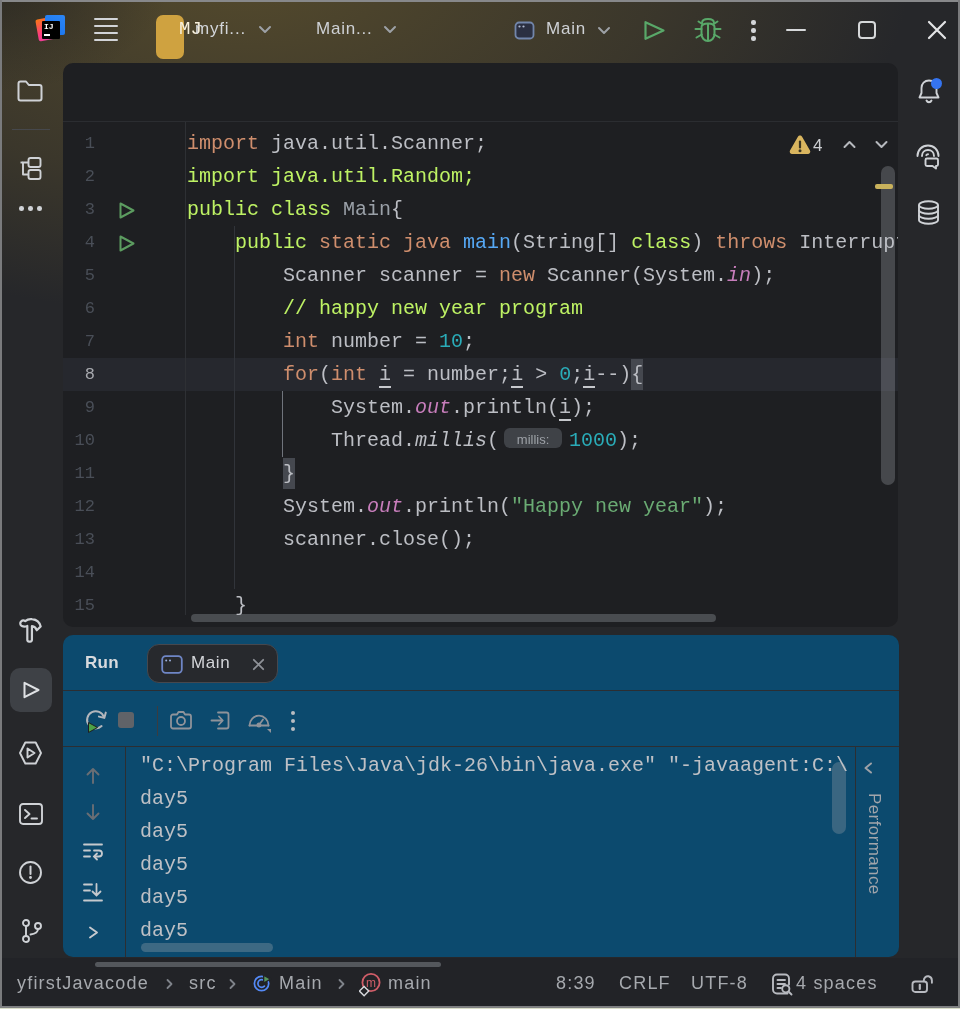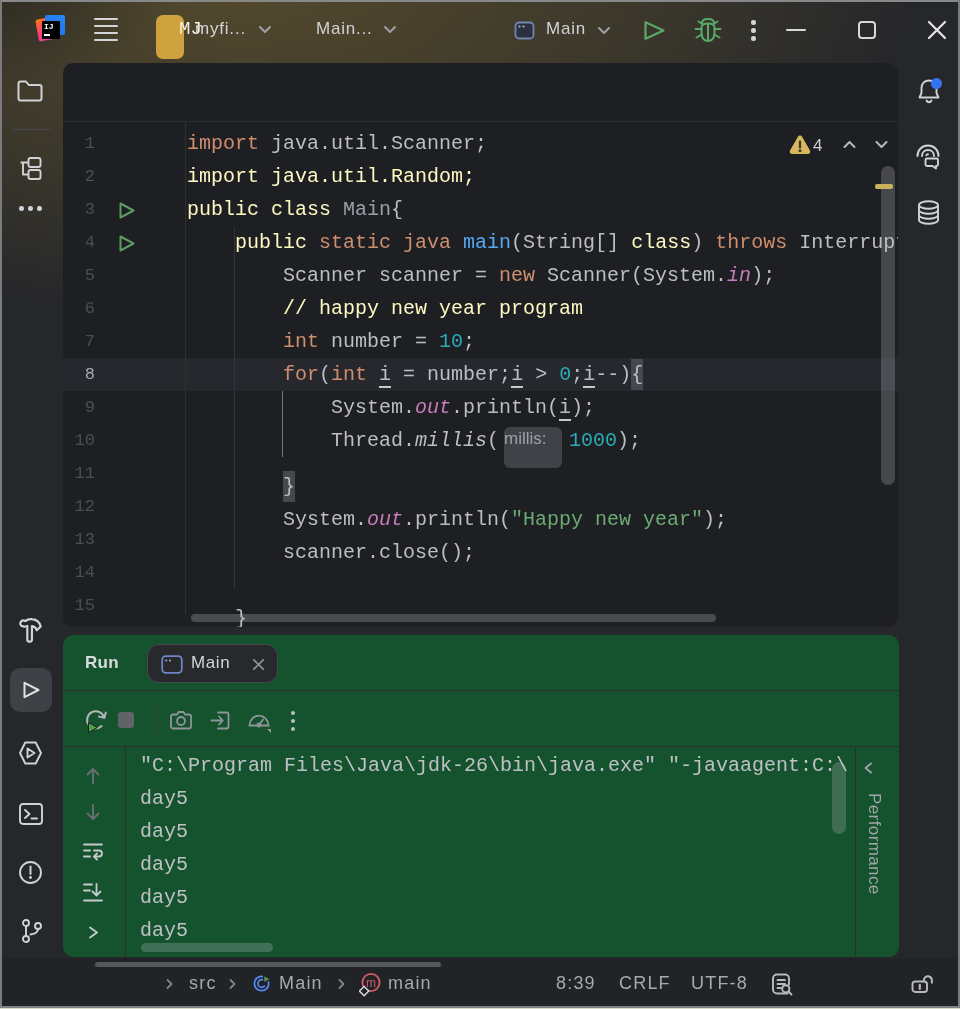--- a/index.html
+++ b/index.html
@@ -17,38 +17,38 @@
   svg { display:block; }
 
   
   #titlebar { position:absolute; left:0; top:0; width:960px; height:58px;margin-left:15px; }
   .tbtxt { position:absolute; top:0; height:58px; line-height:58px; font-size:17px; letter-spacing:0.8px; color:#ced1d5; }
 
   
   #editor-island { position:absolute; left:63px; top:63px; width:835px; height:564px;
      background:#1e1f22; border-radius:10px; overflow:hidden; }
   #run-island { position:absolute; left:63px; top:635px; width:836px; height:322px;
-     background:#14532d; border-radius:10px; overflow:hidden; }
+     background:#0c4a6e; border-radius:10px; overflow:hidden; }
 
   
   #code { position:absolute; left:124px; top:64px; font-family:"Liberation Mono", monospace;
      font-size:20px; line-height:33px; color:#bcbec4; white-space:pre; }
   #gutter { position:absolute; left:0px; top:64px; width:32px; text-align:right; white-space:pre;
      font-family:"Liberation Mono", monospace; font-size:17px; line-height:33px; color:#494e57; }
   .kw { color:#cf8e6d;text-align:right; }
-  .gray { color:#fef9c3; }
+  .gray { color:#bef264; }
   .num { color:#2aacb8; }
   .str { color:#6aab73; }
   .fld { color:#c77dbb; font-style:italic; }
   .mtd { color:#56a8f5; }
   .it { font-style:italic; }
   .ul { border-bottom:2px solid #c6c8cc; }
   .brace { background:#45484f; box-shadow:0 4px 0 #45484f, 0 -4px 0 #45484f; }
-  .chip { display:inline-block; width:58px; margin:0 7px 0 5px; height:41px; line-height:24px;
-     border-radius:6px; background:#3f4247; color:#9da1a7; font-size:17px; text-align:left;
+  .chip { display:inline-block; width:58px; margin:0 7px 0 5px; height:20px; line-height:24px;
+     border-radius:6px; background:#3f4247; color:#9da1a7; font-size:13px; text-align:center;
      font-family:"Liberation Sans", sans-serif; vertical-align:baseline; position:relative; top:-2px; }
 
   
   #console { position:absolute; left:77px; top:114px; font-family:"Liberation Mono", monospace;
      font-size:20px; line-height:33px; color:#bec0c5; white-space:pre; }
 
   
   #statusbar { position:absolute; left:0; top:958px; width:960px; height:51px; background:#222327; }
   .sbtxt { position:absolute; top:0; height:51px; line-height:51px; font-size:18px; letter-spacing:1.2px; color:#a6a9ae; }
 </style>
@@ -369,20 +369,21 @@
 day5
 day5
 day5</div>
   <div class="abs" style="left:801px;top:158px;width:22px;height:160px;">
     <div style="writing-mode:vertical-rl;font-size:17px;letter-spacing:0.4px;color:#a2a5ab;">Performance</div>
   </div>
 </div>
 
 <div id="statusbar">
   <div class="abs" style="left:95px;top:4px;width:346px;height:5px;border-radius:3px;background:#54575c;"></div>
+  <div class="sbtxt" style="left:17px;">yfirstJavacode</div>
   <svg class="abs" style="left:165px;top:20px;" width="9" height="12" viewBox="0 0 9 12">
       <polyline points="2.5,2 6.5,6 2.5,10" fill="none" stroke="#7f838a" stroke-width="1.8" stroke-linecap="round" stroke-linejoin="round"></polyline>
     </svg>
   <div class="sbtxt" style="left:189px;">src</div>
   <svg class="abs" style="left:228px;top:20px;" width="9" height="12" viewBox="0 0 9 12">
       <polyline points="2.5,2 6.5,6 2.5,10" fill="none" stroke="#7f838a" stroke-width="1.8" stroke-linecap="round" stroke-linejoin="round"></polyline>
     </svg>
   <svg class="abs" style="left:252px;top:15px;" width="21" height="21" viewBox="0 0 22 22">
     <circle cx="10" cy="11" r="7.5" fill="none" stroke="#548af7" stroke-width="1.8"></circle>
     <path d="M13 8.2 C12.3 7.5 11.3 7 10.2 7 C8 7 6.2 8.8 6.2 11 C6.2 13.2 8 15 10.2 15 C11.3 15 12.3 14.5 13 13.8" fill="none" stroke="#548af7" stroke-width="1.8" stroke-linecap="round"></path>
@@ -404,20 +405,21 @@
   <svg class="abs" style="left:771px;top:14px;" width="23" height="25" viewBox="0 0 23 25">
     <g fill="none" stroke="#b8bac0" stroke-width="1.9" stroke-linecap="round">
       <path d="M16.5 21.5 L6 21.5 C3.8 21.5 2 19.7 2 17.5 L2 6.5 C2 4.3 3.8 2.5 6 2.5 L14 2.5 C16.2 2.5 18 4.3 18 6.5 L18 12.5" stroke-linejoin="round"></path>
       <path d="M6.5 8 L14 8"></path>
         <path d="M6.5 12 L14 12"></path>
         <path d="M6.5 16 L10 16"></path>
       <circle cx="14.8" cy="16.8" r="3.6"></circle>
       <path d="M17.5 19.5 L20.5 22.5"></path>
     </g>
   </svg>
+  <div class="sbtxt" style="left:796px;">4 spaces</div>
   <svg class="abs" style="left:911px;top:15px;" width="23" height="21" viewBox="0 0 23 21">
     <g fill="none" stroke="#b8bac0" stroke-width="1.9" stroke-linejoin="round">
       <rect x="1.5" y="8.5" width="14.5" height="10.5" rx="2.8"></rect>
       <path d="M8.8 11.8 L8.8 16" stroke-width="2.2" stroke-linecap="round"></path>
       <path d="M12.8 8.2 L12.8 7.6 C12.8 4.8 15 2.7 17.6 3.3 C19.6 3.8 20.9 5.5 20.9 7.5 L20.9 9.8" stroke-linecap="round"></path>
     </g>
   </svg>
 </div>
 
 <div class="abs" style="left:0;top:0;width:960px;height:1.5px;background:#87888a;z-index:50;"></div>

